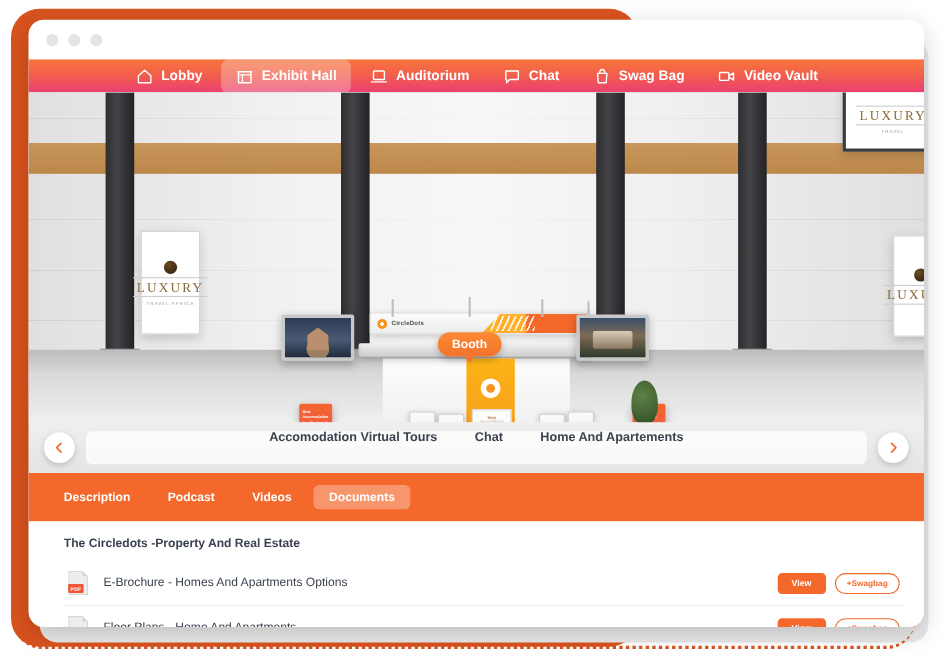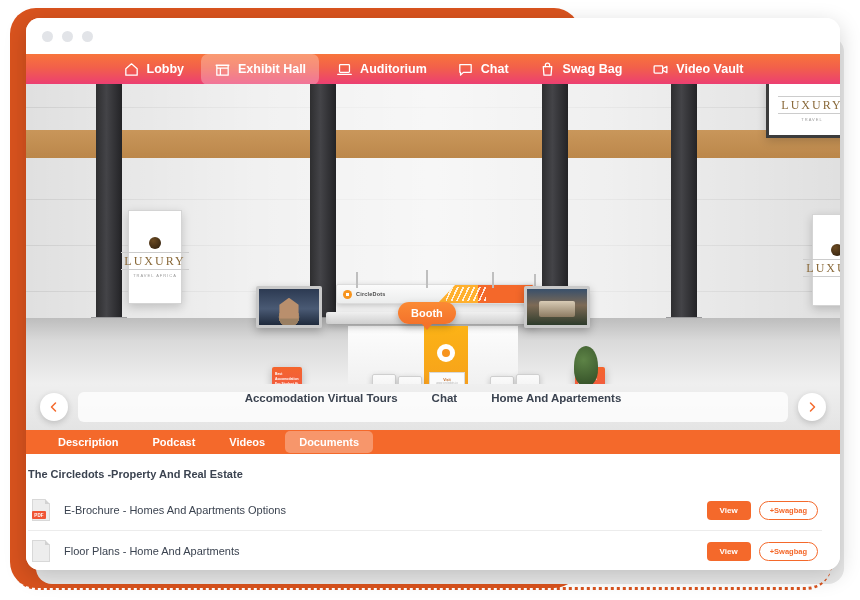--- a/index.html
+++ b/index.html
@@ -213,31 +213,31 @@
     box-shadow:0 2px 6px rgba(0,0,0,.18);cursor:pointer;
   }
   .carousel-track{
     flex:1;height:30px;background:rgba(255,255,255,.78);border-radius:6px;
     display:flex;align-items:flex-start;justify-content:center;gap:34px;
   }
   .carousel-item{font-size:11.5px;font-weight:bold;color:#3b4350;cursor:pointer;white-space:nowrap;}
 
   
   .tabbar{
-    height:24px;background:#f4692b;display:flex;align-items:center;
+    height:44px;background:#f4692b;display:flex;align-items:center;
     padding:0 18px;gap:6px;
   }
   .tab{
     padding:5px 14px;border-radius:5px;color:#fff;
     font-size:11px;font-weight:bold;cursor:pointer;
   }
   .tab.active{background:rgba(255,255,255,.3);}
 
   
-  .docpanel{background:#fff;padding:14px 18px 10px 2px;}
+  .docpanel{background:#fff;padding:14px 18px 10px 32px;}
   .doc-heading{font-size:11px;font-weight:bold;color:#3b4350;margin-bottom:10px;}
   .doc-row{
     display:flex;align-items:center;gap:14px;
     padding:9px 4px;border-bottom:1px solid #ececec;
   }
   .doc-row:last-child{border-bottom:none;}
   .pdf-icon{position:relative;width:18px;height:22px;flex:0 0 auto;}
   .pdf-icon .sheet{
     position:absolute;inset:0;background:#ededed;border:1px solid #d8d8d8;
     clip-path:polygon(0 0,72% 0,100% 22%,100% 100%,0 100%);

